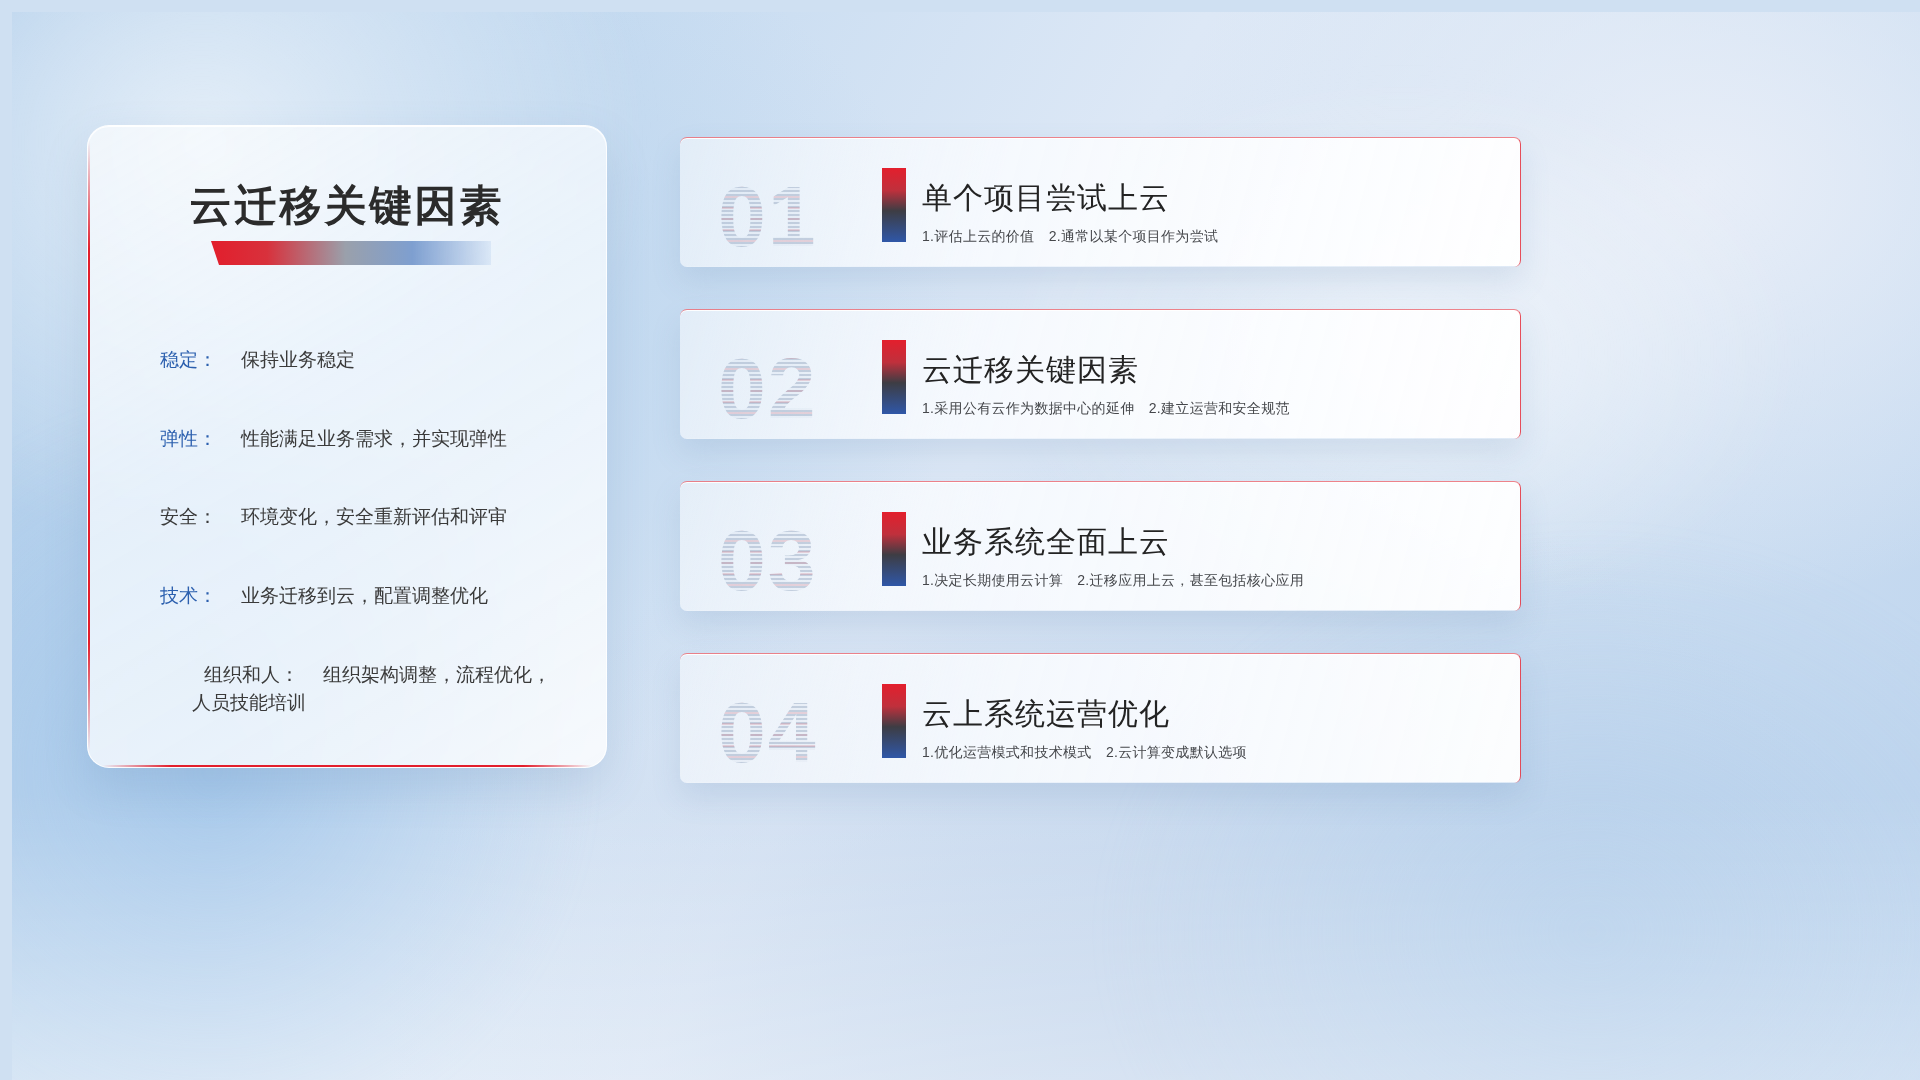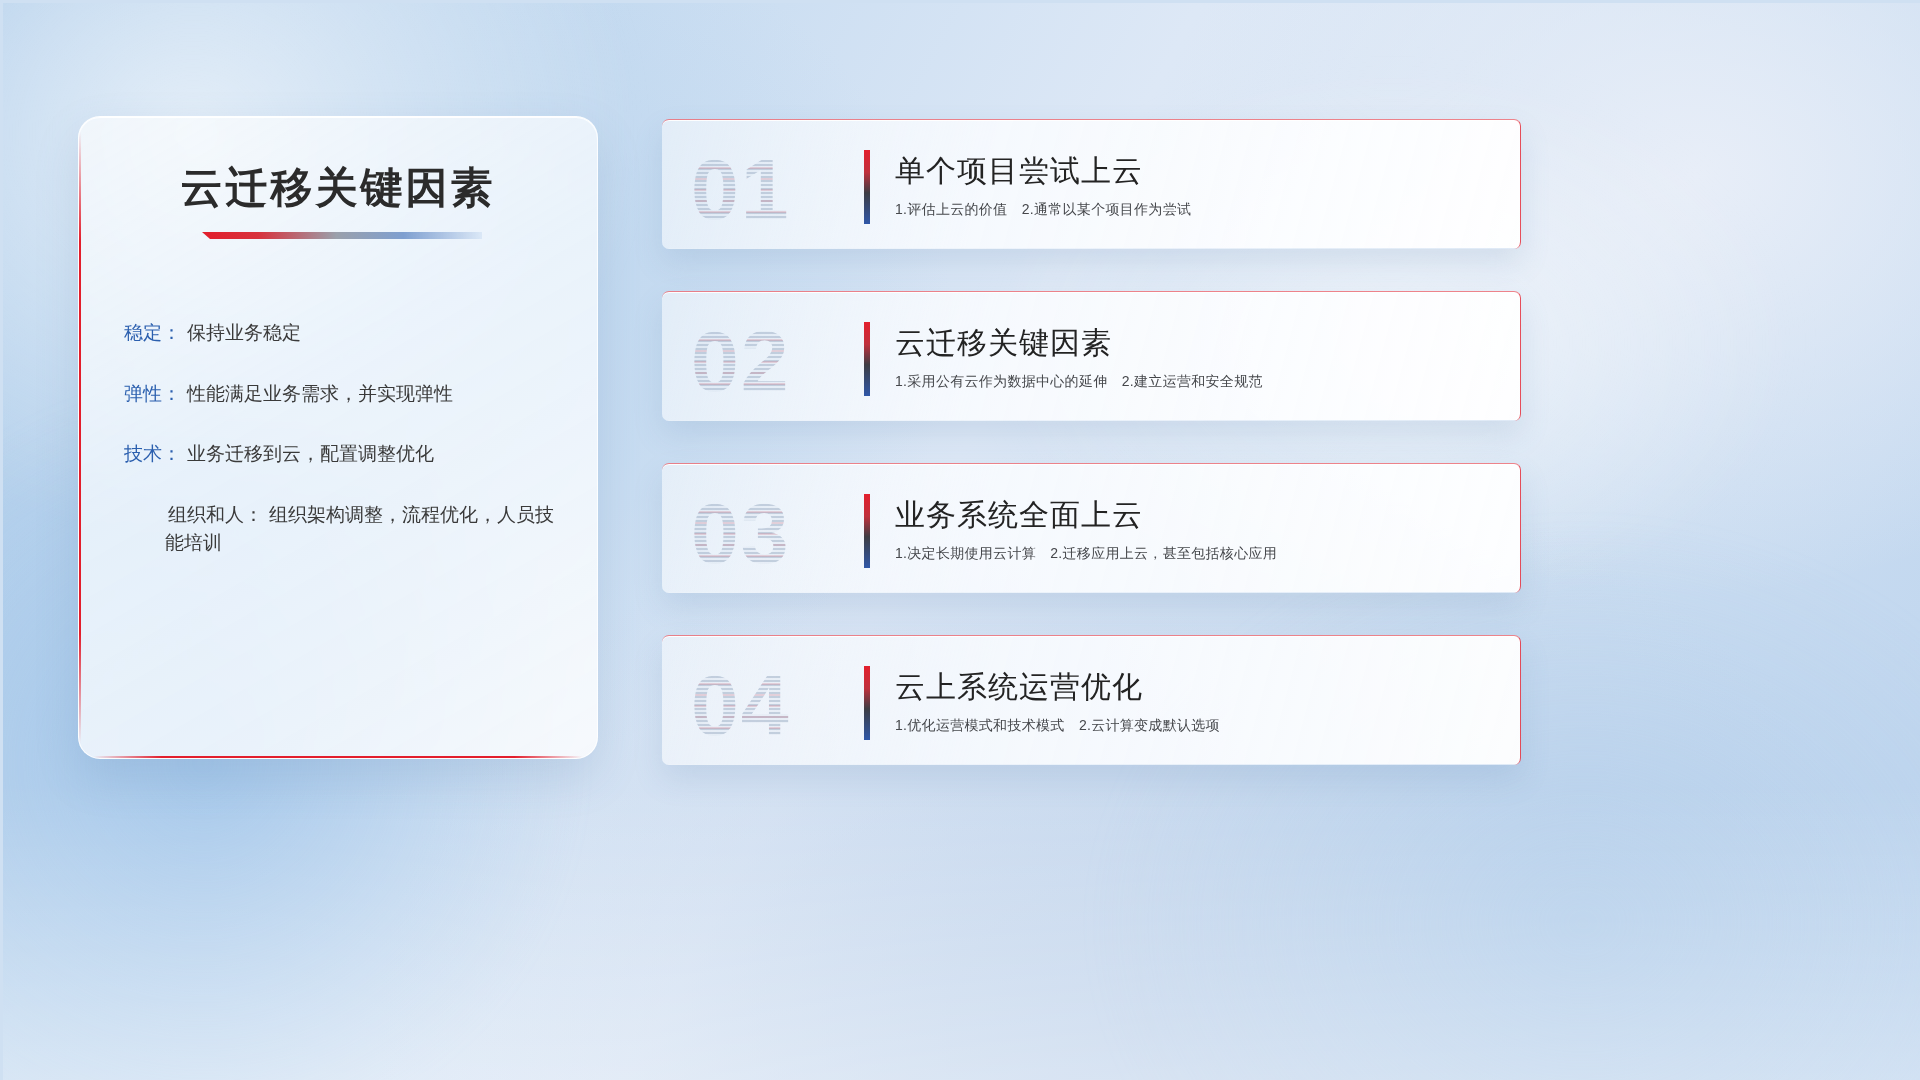--- a/index.html
+++ b/index.html
@@ -1,15 +1,15 @@
 <!DOCTYPE html>
 <html><head>
 <meta charset="utf-8">
 <style>
-  * { margin:0; padding:3px; box-sizing:border-box; }
+  * { margin:0; padding:12px; box-sizing:border-box; }
   html,body { width:1920px; height:1080px; overflow:hidden; }
   body {
     font-family:"Liberation Sans","DejaVu Sans",sans-serif;
     background:#cfe0f2;
     position:relative;
   }
 
   
   .bg-base{
     position:absolute; inset:0;
@@ -146,20 +146,21 @@
 <div class="bg-glow-cr"></div>
 <div class="bg-glow-br"></div>
 <div class="bg-sheen"></div>
 
 <section class="left-panel">
   <h1 class="panel-title">云迁移关键因素</h1>
   <div class="title-rule"></div>
   <div class="factor-list">
       <div class="factor-row"><span class="factor-key">稳定：</span><span>保持业务稳定</span></div>
       <div class="factor-row"><span class="factor-key">弹性：</span><span>性能满足业务需求，并实现弹性</span></div>
+      <div class="factor-row"><span class="factor-key dark">安全：</span><span>环境变化，安全重新评估和评审</span></div>
       <div class="factor-row"><span class="factor-key">技术：</span><span>业务迁移到云，配置调整优化</span></div>
       <div class="factor-row wrap"><span class="factor-key dark">组织和人：</span><span>组织架构调整，流程优化，人员技能培训</span></div>
     </div>
 </section>
 
 <section class="cards">
     <article class="card">
       <div class="card-num">01</div>
       <div class="card-num-tint">01</div>
       <div class="card-bar"></div>

